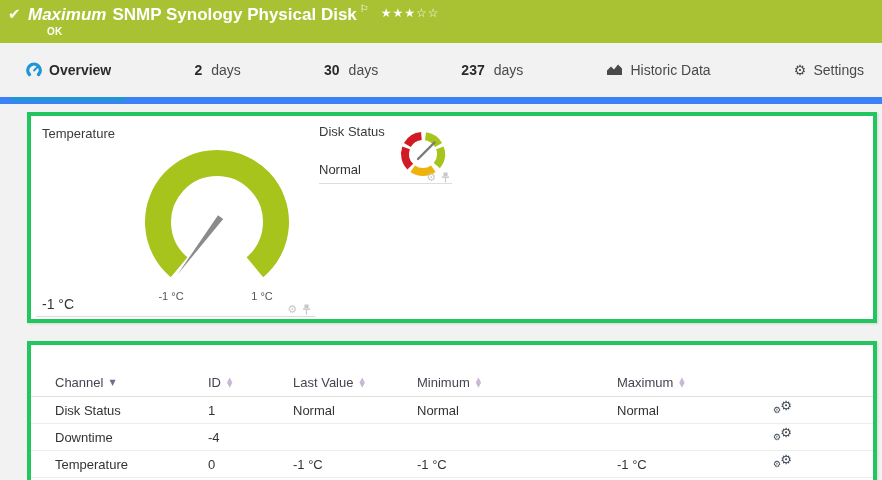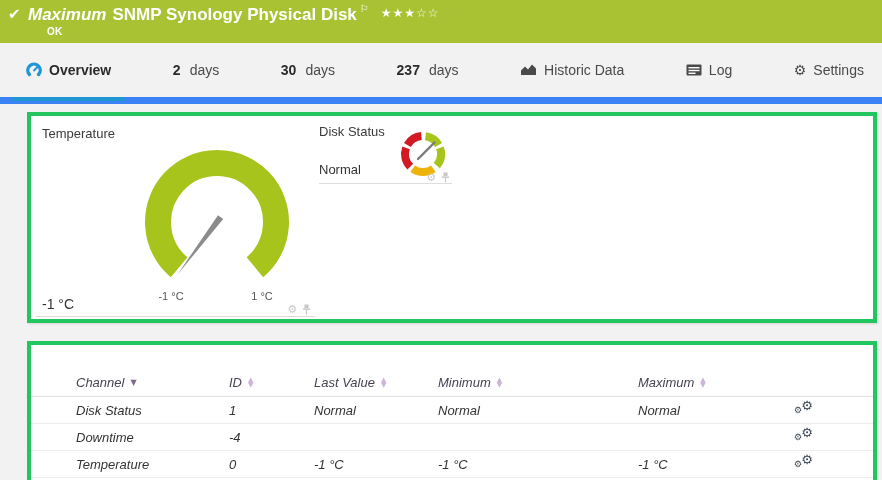--- a/index.html
+++ b/index.html
@@ -46,21 +46,21 @@
   .disk-value { position:absolute; left:0; top:38px; font-size:13px; color:#333; }
 
   .hover-tools { position:absolute; display:flex; gap:5px; align-items:flex-end; color:#c8c8c8; }
   .gauge-cell-temp .hover-tools { right:4px; bottom:1px; }
   .gauge-cell-disk .hover-tools { right:2px; bottom:0px; }
   .hover-tools .mini-gear { font-family:"DejaVu Sans",sans-serif; font-size:11px; line-height:1; }
 
   
   .chan-table { padding-top:24px; }
   .trow { display:grid; grid-template-columns:153px 85px 124px 200px 150px 1fr; align-items:center;
-          padding-left:45px; height:27px; border-bottom:1px solid #ececec; font-size:13px; color:#333;font-style:italic; }
+          padding-left:24px; height:27px; border-bottom:1px solid #ececec; font-size:13px; color:#333; }
   .trow.thead { height:28px; color:#474352; border-bottom:1px solid #e0e0e0; }
   .c-last, .c-min, .c-max { text-align:left; }
   .thead .hcell { display:inline-flex; align-items:center; gap:6px; cursor:pointer; }
   .sort-active { color:#7d6a8a; font-size:8px; line-height:1; font-family:"DejaVu Sans",sans-serif; }
   .sort-idle { display:inline-flex; flex-direction:column; color:#c9b3d6; font-size:7px; line-height:5px; font-family:"DejaVu Sans",sans-serif; }
   .gears { position:relative; width:20px; height:18px; display:inline-block; margin-left:6px; cursor:pointer; }
   .gears .g1 { position:absolute; right:1px; top:-2px; font-size:13px; color:#3f4a56; font-family:"DejaVu Sans",sans-serif; }
   .gears .g2 { position:absolute; left:0px; top:5px; font-size:9px; color:#3f4a56; font-family:"DejaVu Sans",sans-serif; }
 </style>
 </head>
@@ -96,29 +96,20 @@
       <span class="num">237</span>
       <span>days</span>
     </div>
     <div class="tab">
       <svg width="17" height="14" viewBox="0 0 17 14">
         <path d="M1 12 V7.5 L5 3.5 L8 6.5 L12 1.5 L16 5.5 V12 Z" fill="#4a4a4a"></path>
       </svg>
       <span>Historic Data</span>
     </div>
     <div class="tab">
-      <svg width="16" height="12" viewBox="0 0 16 12">
-        <rect x="0.5" y="0.5" width="15" height="11" rx="1" fill="#4a4a4a"></rect>
-        <rect x="2.5" y="3" width="11" height="1.4" fill="#fff"></rect>
-        <rect x="2.5" y="5.8" width="11" height="1.4" fill="#fff"></rect>
-        <rect x="2.5" y="8.6" width="7" height="1.4" fill="#fff"></rect>
-      </svg>
-      <span>Log</span>
-    </div>
-    <div class="tab">
       <span class="gear-glyph">⚙</span>
       <span>Settings</span>
     </div>
   </div>
 
   <div class="panel" id="panel-gauges">
 
     <div class="gauge-cell-temp">
       <div class="cell-title">Temperature</div>
       <svg class="big-gauge" width="160" height="160" viewBox="0 0 160 160">

